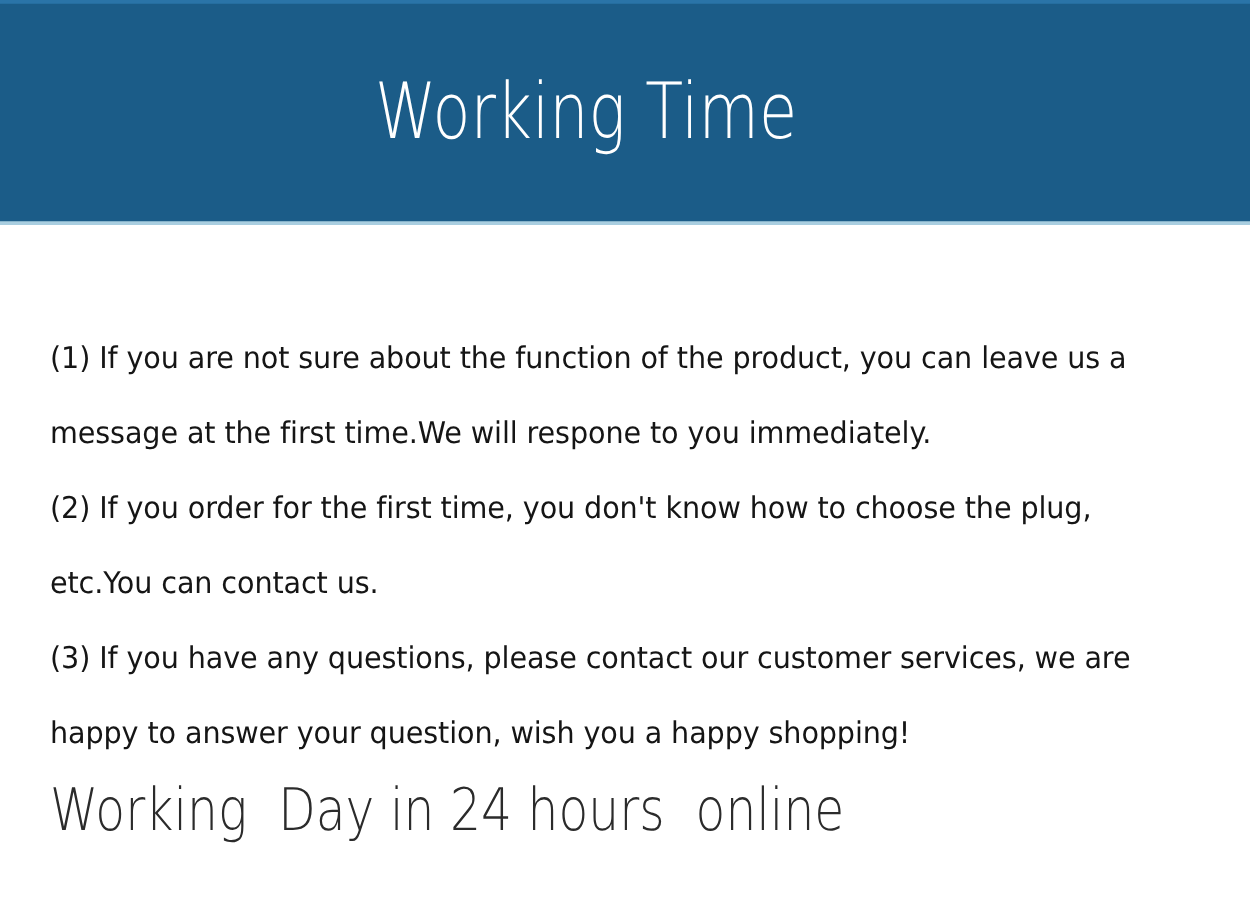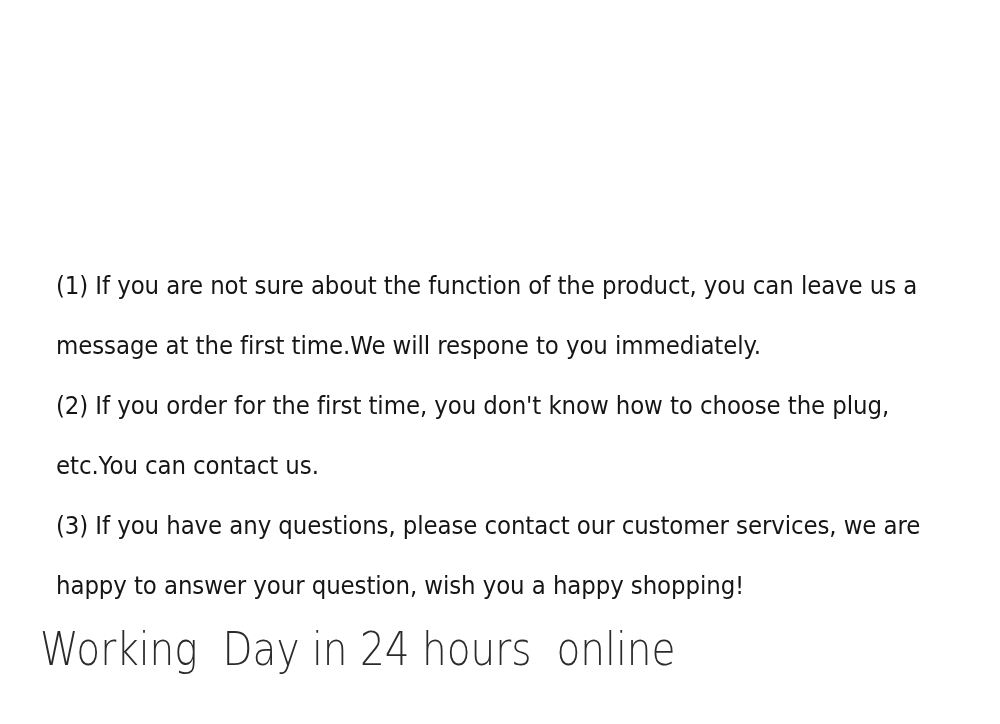--- a/index.html
+++ b/index.html
@@ -64,21 +64,21 @@
     letter-spacing: 0px;
     line-height: 1;
     white-space: pre;
     transform: scaleX(0.80);
     transform-origin: center center;
   }
 
   
   .body-copy {
     position: absolute;
-    left: 56px;
+    left: 40px;
     top: 256px;
     width: 930px;
   }
   .body-line {
     height: 60px;
     line-height: 60px;
     color: #151515;
     font-family: "DejaVu Sans", "Liberation Sans", sans-serif;
     font-size: 24px;
     font-weight: 400;
@@ -104,20 +104,25 @@
     letter-spacing: 0px;
     transform: scaleX(0.83);
     transform-origin: left center;
   }
 </style>
 </head>
 <body>
 
 <div class="page">
 
+  <div class="banner">
+    <div class="banner-topline"></div>
+    <div class="banner-title">Working Time</div>
+    <div class="banner-bottomline"></div>
+  </div>
 
   <div class="body-copy">
     <div class="body-line">(1) If you are not sure about the function of the product, you can leave us a</div>
     <div class="body-line">message at the first time.We will respone to you immediately.</div>
     <div class="body-line">(2) If you order for the first time, you don't know how to choose the plug,</div>
     <div class="body-line">etc.You can contact us.</div>
     <div class="body-line">(3) If you have any questions, please contact our customer services, we are</div>
     <div class="body-line">happy to answer your question, wish you a happy shopping!</div>
   </div>
 

